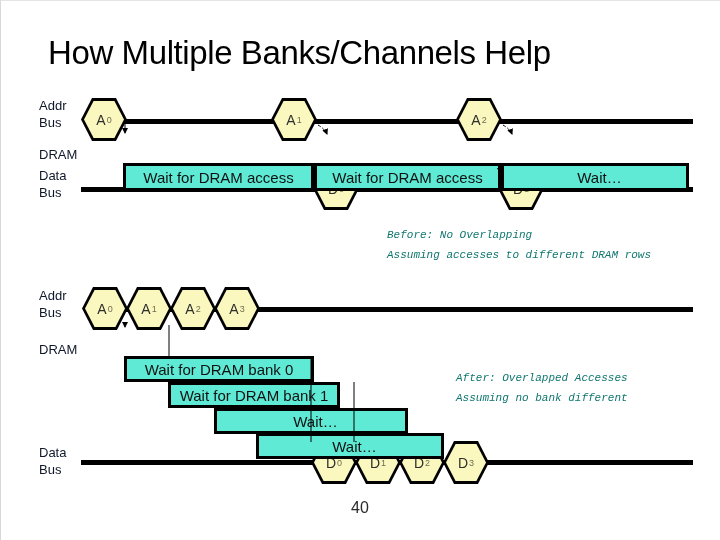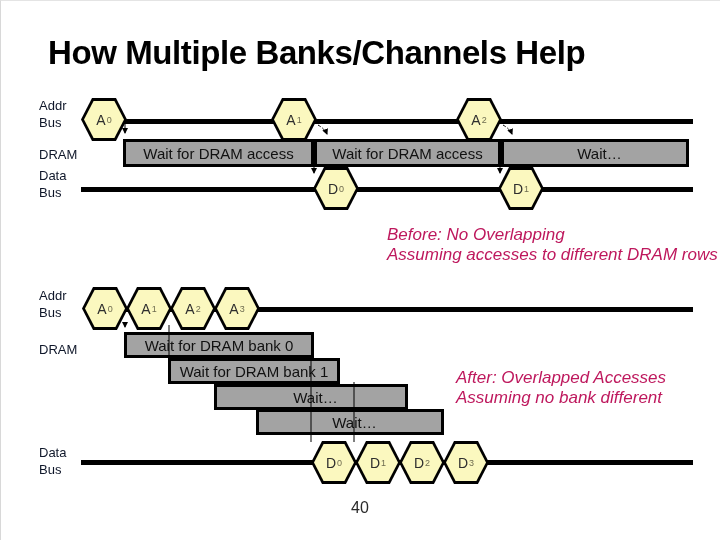--- a/index.html
+++ b/index.html
@@ -2,40 +2,40 @@
 <html><head>
 <meta charset="utf-8">
 <style>
   html,body{margin:0;padding:0;background:#ffffff;}
   .slide{
     position:relative;width:720px;height:540px;background:#ffffff;overflow:hidden;
     font-family:"Liberation Sans",sans-serif;color:#000;
     border-left:1px solid #d8d8d8;border-top:1px solid #e4e4e4;box-sizing:border-box;
   }
   .title{
-    position:absolute;left:47px;top:33px;font-size:33px;font-weight:700;
+    position:absolute;left:47px;top:33px;font-size:33px;font-weight:400;
     letter-spacing:-0.4px;color:#000;white-space:nowrap;
   }
   .bus-label{
     position:absolute;font-size:13px;line-height:17px;color:#0f172a;white-space:pre;
   }
   .bus-line{position:absolute;height:5px;background:#000;z-index:1;}
   .hex{position:absolute;width:46px;height:43px;z-index:2;
        clip-path:polygon(24% 0,76% 0,100% 50%,76% 100%,24% 100%,0 50%);background:#000;}
   .hex-fill{position:absolute;inset:3px;
        clip-path:polygon(24% 0,76% 0,100% 50%,76% 100%,24% 100%,0 50%);background:#fbf8bf;}
   .hex-lbl{position:absolute;inset:0;display:flex;align-items:center;justify-content:center;
        font-size:14px;color:#2e2e2e;z-index:3;}
   .hex-lbl sub{font-size:9px;color:#6e6c50;margin-left:1px;}
-  .wbox{position:absolute;box-sizing:border-box;border:3px solid #000;background:#a3a3a3;
+  .wbox{position:absolute;box-sizing:border-box;border:3px solid #000;background:#5eead4;
        display:flex;align-items:center;justify-content:center;font-size:15px;color:#111;
-       z-index:3;white-space:nowrap;overflow:hidden;}
+       z-index:3;white-space:nowrap;overflow:hidden;margin-top:24px;}
   .wbox.left{justify-content:center;padding-left:9px;}
-  .caption{position:absolute;font-family:Liberation Sans, sans-serif;font-style:italic;
-       font-size:17px;line-height:20px;color:#be185d;white-space:nowrap;}
+  .caption{position:absolute;font-family:Liberation Mono, monospace;font-style:italic;
+       font-size:11px;line-height:20px;color:#0f766e;white-space:nowrap;}
   .pagenum{position:absolute;left:350px;top:498px;font-size:16px;color:#2a2a2a;}
   .overlay{position:absolute;left:0;top:0;z-index:10;pointer-events:none;}
 </style>
 </head>
 <body>
 
 <div class="slide">
 
   <div class="title">How Multiple Banks/Channels Help</div>
 

